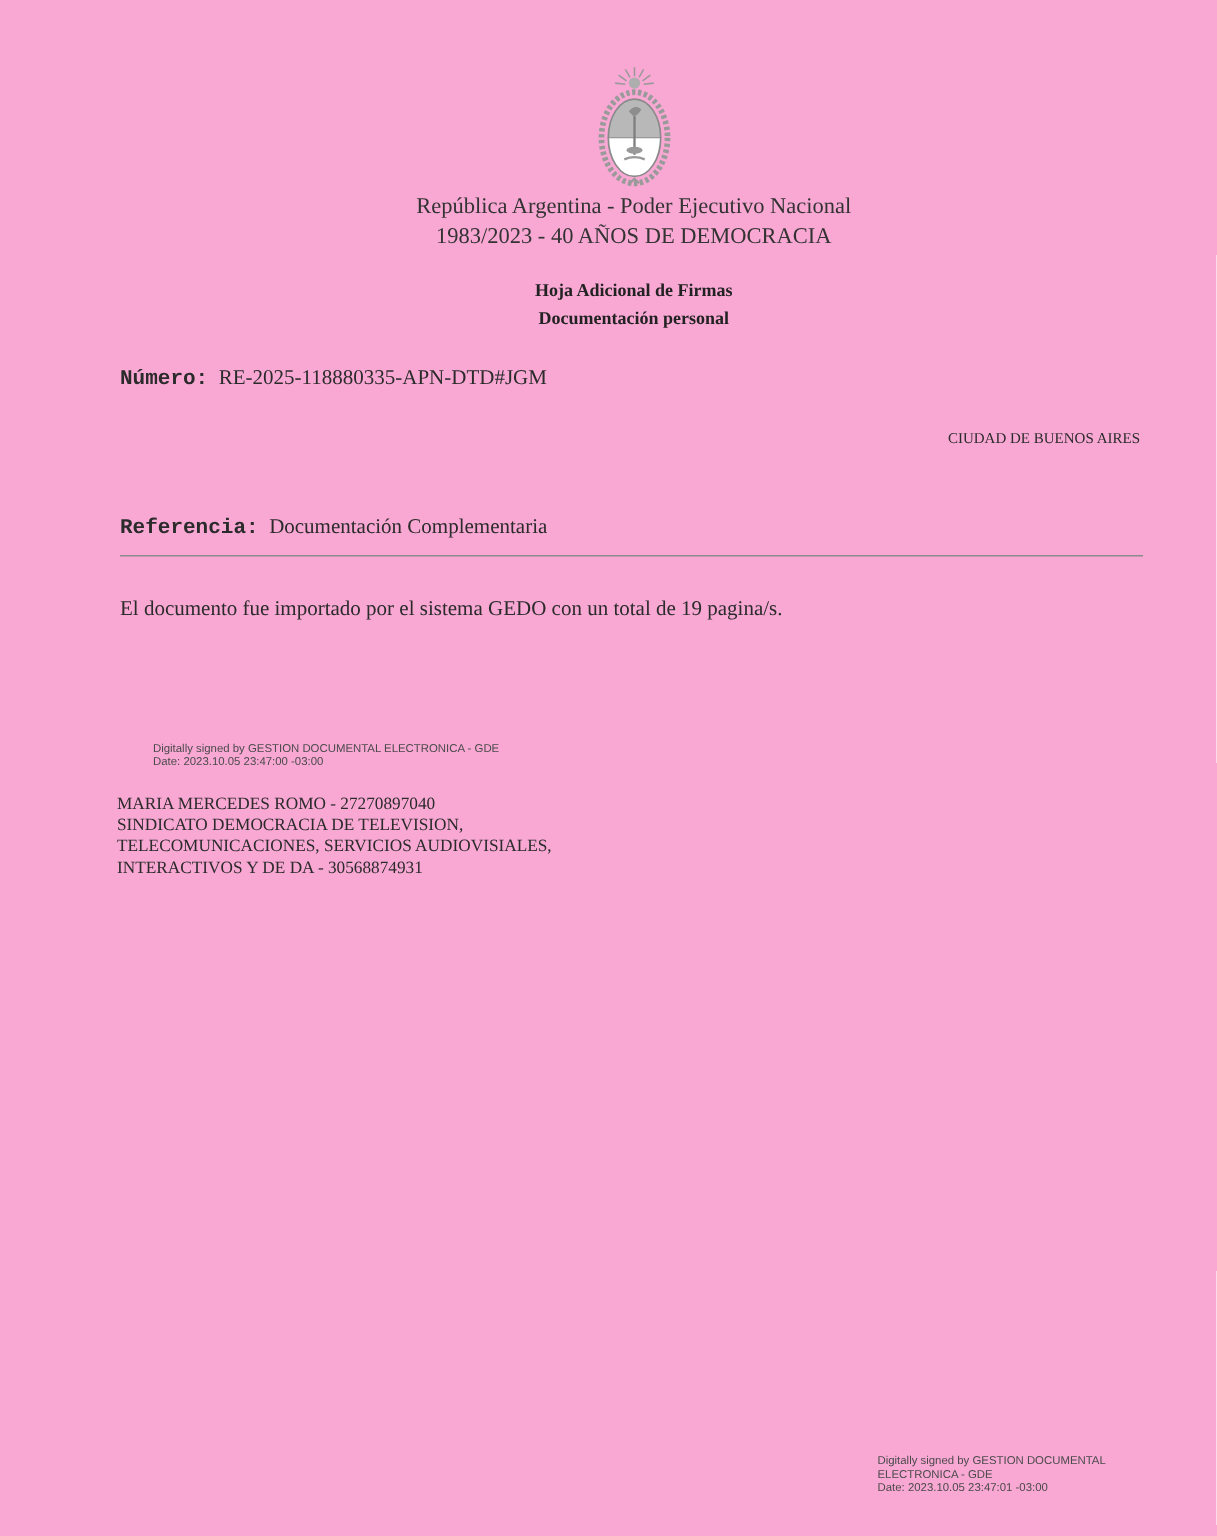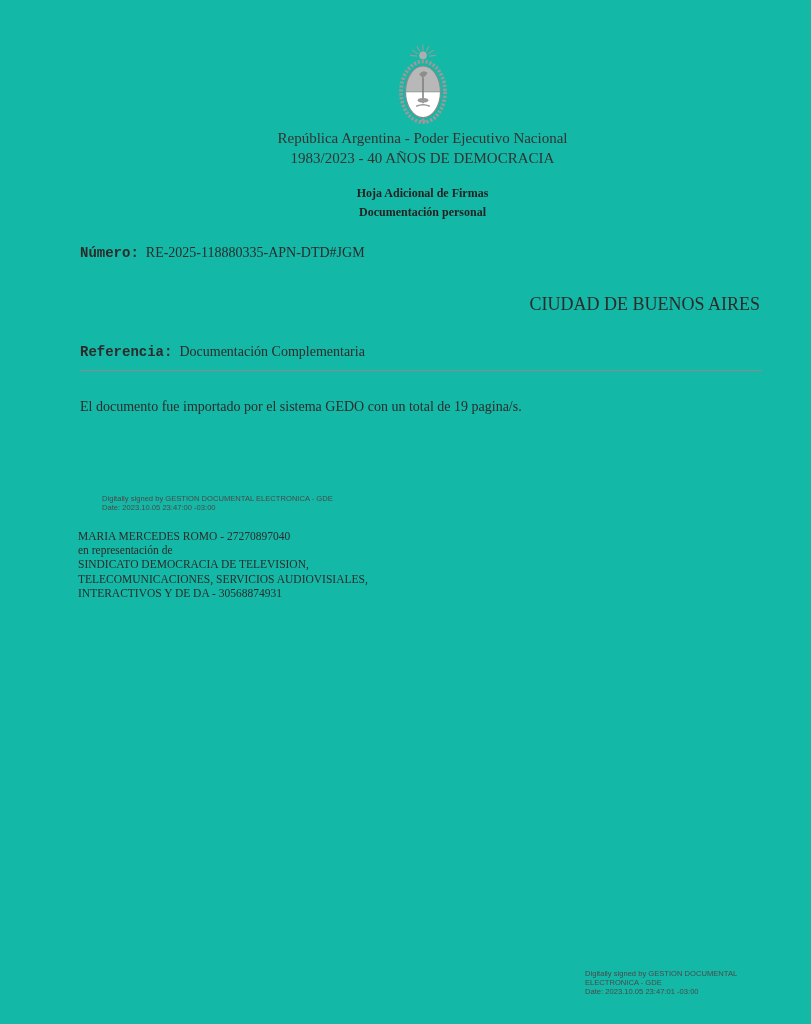--- a/index.html
+++ b/index.html
@@ -1,20 +1,20 @@
 <!DOCTYPE html>
 <html><head>
 <meta charset="utf-8">
 <style>
   html, body { margin: 0; padding: 0; background: #ffffff; }
   .page {
     position: relative;
     width: 811px;
     height: 1024px;
-    background: #14b8a6;
+    background: #f9a8d4;
     font-family: "Liberation Serif", serif;
     color: #2b2b2b;
     overflow: hidden;
   }
   
   .header-center {
     position: absolute;
     left: 34px; right: 0;
     text-align: center;
   }
@@ -32,23 +32,23 @@
   .numero-line {
     position: absolute;
     left: 80px; top: 245px;
     font-size: 14px; color: #2b2b2b;
   }
   .lbl { font-weight: bold; font-family: Liberation Mono, monospace; }
   .lbl-gap { margin-right: 7px; }
 
   .dateline {
     position: absolute;
-    right: 51px; top: 292px;
+    right: 51px; top: 280px;
     text-align: left;
-    font-size: 18px; line-height: 25px; color: #2b2b2b;
+    font-size: 10px; line-height: 25px; color: #2b2b2b;
   }
 
   .referencia-line {
     position: absolute;
     left: 80px; top: 344px;
     font-size: 14px; color: #2b2b2b;
   }
   .ref-rule {
     position: absolute;
     left: 80px; right: 49px; top: 370px;
@@ -148,21 +148,20 @@
 
   <div class="body-text">El documento fue importado por el sistema GEDO con un total de 19 pagina/s.</div>
 
   <div class="sig-block">
     <div class="sig-digital">
       <div>Digitally signed by GESTION DOCUMENTAL ELECTRONICA - GDE</div>
       <div>Date: 2023.10.05 23:47:00 -03:00</div>
     </div>
     <div class="sig-name-block">
       <div>MARIA MERCEDES ROMO - 27270897040</div>
-      <div>en representación de</div>
       <div>SINDICATO DEMOCRACIA DE TELEVISION,</div>
       <div>TELECOMUNICACIONES, SERVICIOS AUDIOVISIALES,</div>
       <div>INTERACTIVOS Y DE DA - 30568874931</div>
     </div>
   </div>
 
   <div class="footer-sig">
     <div>Digitally signed by GESTION DOCUMENTAL</div>
     <div>ELECTRONICA - GDE</div>
     <div>Date: 2023.10.05 23:47:01 -03:00</div>

